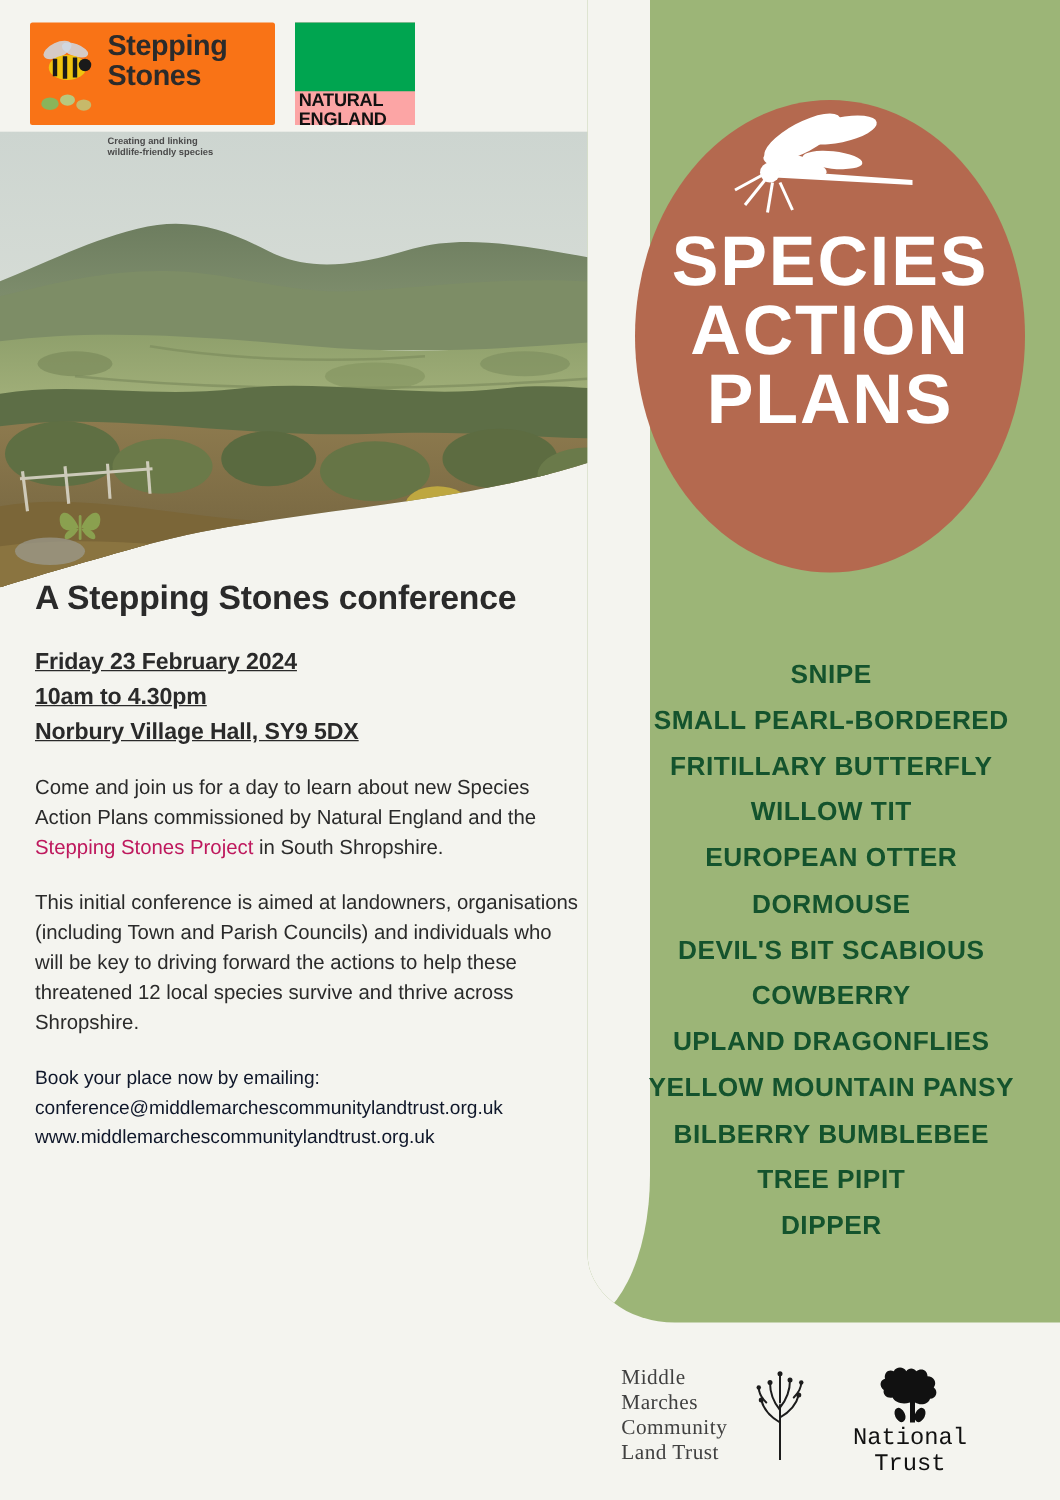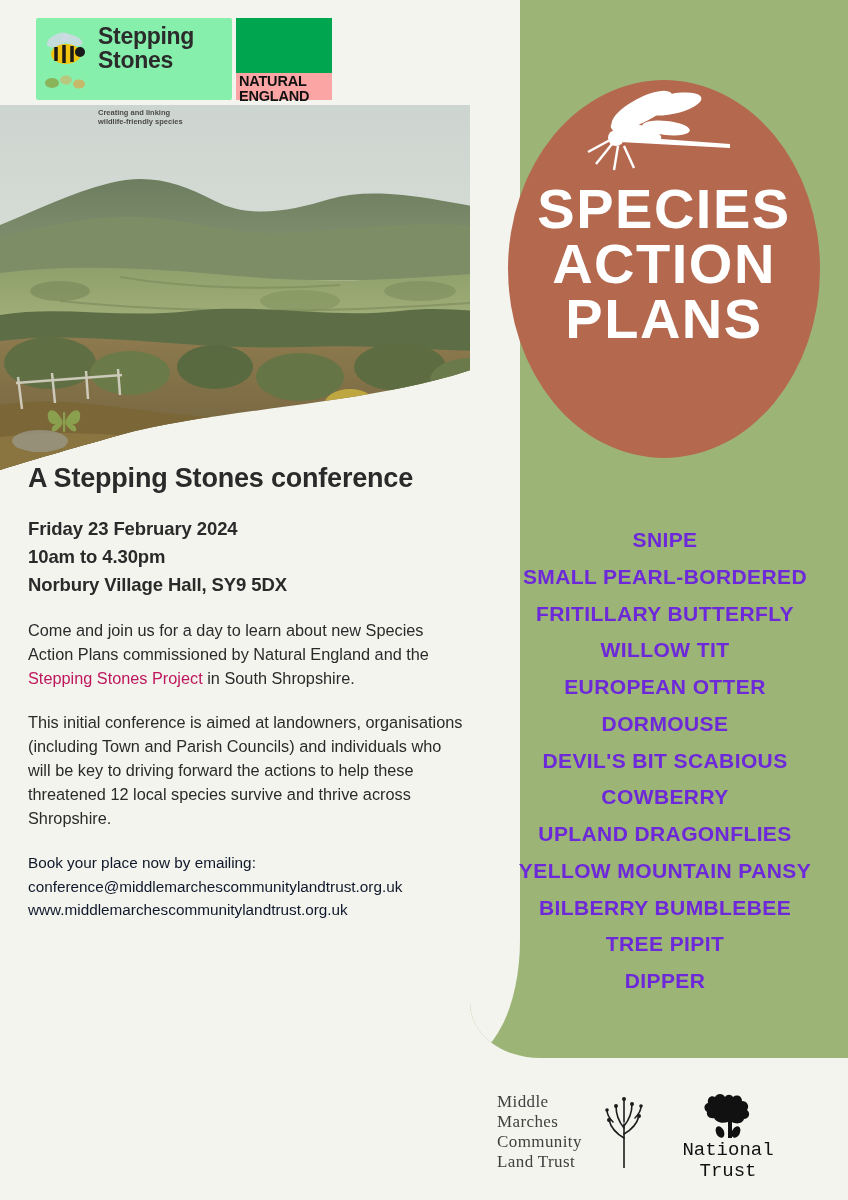--- a/index.html
+++ b/index.html
@@ -65,44 +65,44 @@
     width: 160px; height: 110px;
     z-index: 6;
   }
 
   
   .species-list {
     position: absolute;
     left: 490px; top: 522px;
     width: 350px;
     text-align: center;
-    color: #6d28d9;
+    color: #14532d;
     font-weight: 700;
     font-size: 21px;
     line-height: 1.75;
     letter-spacing: 0.4px;
     z-index: 6;
   }
   .species-list div { white-space: nowrap; }
 
   
   .photo {
     position: absolute;
     left: 0; top: 105px;
     width: 510px; height: 365px;
     overflow: hidden;
   }
   .photo svg { display: block; }
 
   
   .logo-stepping {
     position: absolute;
-    left: 36px; top: 18px;
+    left: 24px; top: 18px;
     width: 196px; height: 82px;
-    background: #86efac;
+    background: #f97316;
     border-radius: 2px;
     z-index: 20;
     padding: 18px 8px;
   }
   .ss-title {
     position: absolute;
     left: 62px; top: 6px;
     font-weight: 700;
     font-size: 23px;
     line-height: 1.05;
@@ -164,20 +164,21 @@
     line-height: 1.22;
     margin-bottom: 20px;
     letter-spacing: -0.2px;
   }
   .details {
     font-size: 18.5px;
     font-weight: 700;
     line-height: 1.52;
     margin-bottom: 20px;
     letter-spacing: -0.1px;
+    text-decoration: underline;
   }
   .para {
     font-size: 16.3px;
     line-height: 1.47;
     margin-bottom: 20px;
   }
   .para a, .ul {
     color: #be185d;
   }
   .booking {

